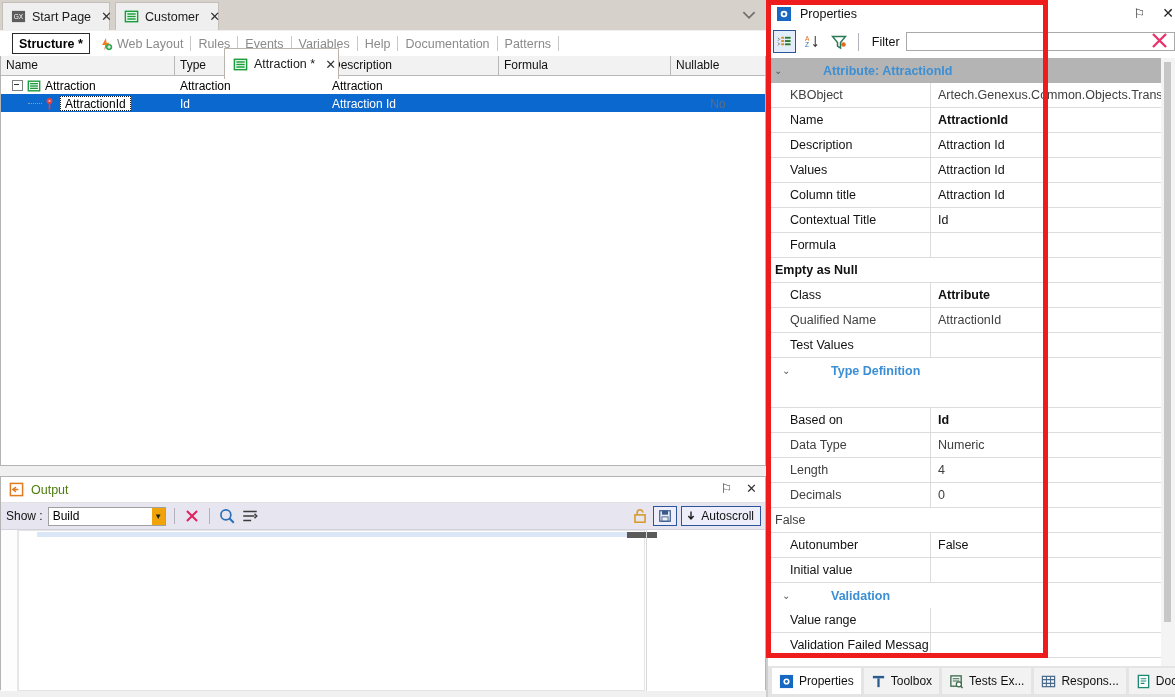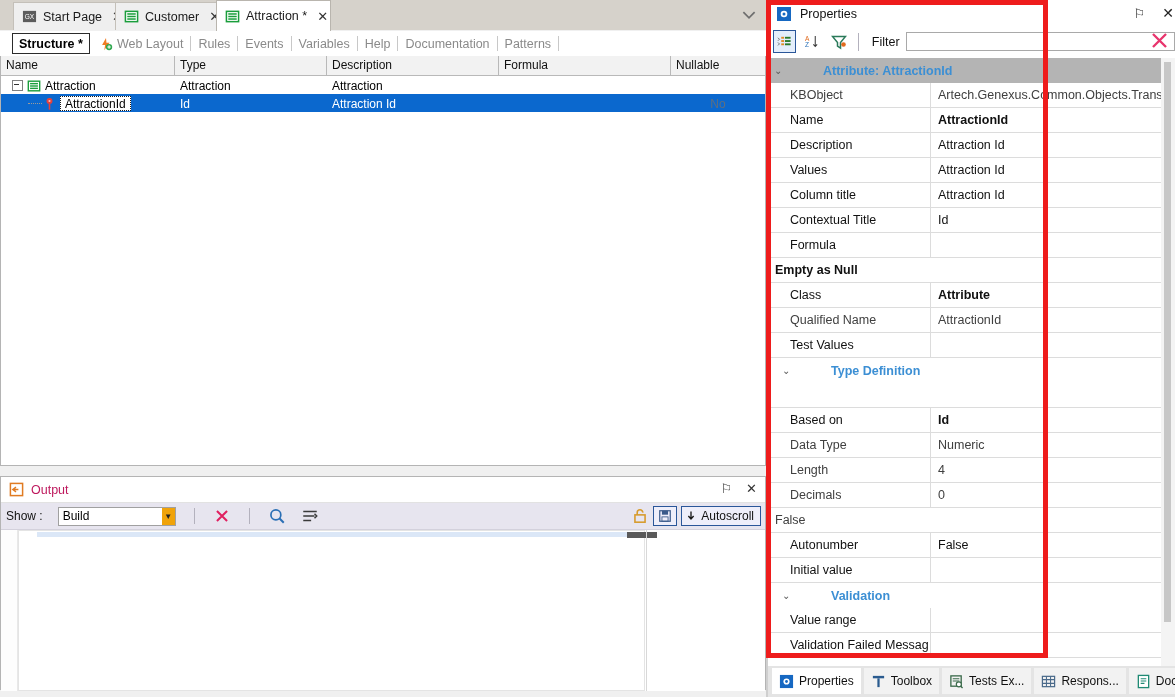--- a/index.html
+++ b/index.html
@@ -120,25 +120,25 @@
   
   .output-panel {
     position: absolute; left: 0; top: 476px; width: 766px; height: 214px;
     background: #ffffff; border: 1px solid #b4b4b4; box-sizing: border-box;
   }
   .output-title {
     height: 25px; background: #ffffff; display: flex; align-items: center;
     padding-left: 8px; gap: 7px; border-bottom: 1px solid #e2e2e2;
     position: relative;
   }
-  .out-title-text { font-size: 12.5px; color: #be185d; }
+  .out-title-text { font-size: 12.5px; color: #4d7c0f; }
   .out-actions { position: absolute; right: 8px; top: 4px; display: flex; gap: 14px; align-items: center; }
   .output-toolbar {
     height: 26px; background: #e7e5ef; display: flex; align-items: center;
-    padding-left: 5px; gap: 15px; position: relative;
+    padding-left: 5px; gap: 5px; position: relative;
     border-bottom: 1px solid #d3d1dc;
   }
   .show-label { font-size: 12px; color: #111; }
   .combo {
     width: 118px; height: 19px; background: #fff; border: 1px solid #a0a0a0;
     display: flex; align-items: center; justify-content: space-between;
     box-sizing: border-box; font-size: 12px; padding-left: 4px;
   }
   .combo-arrow {
     width: 13px; height: 17px; background: #f0a30a; display: flex;
@@ -274,41 +274,41 @@
 </style>
 </head>
 <body>
 
 <div id="root">
 
   <div id="left-pane">
 
     <div class="doc-tabbar">
 
-      <div class="doc-tab" style="left:13px; width:108px;">
+      <div class="doc-tab" style="left:2px; width:108px;">
         <svg class="tab-ico" viewBox="0 0 16 16">
           <rect x="1" y="2" width="14" height="12" fill="#5c5c5c"></rect>
           <text x="8" y="11" font-size="7" fill="#ffffff" text-anchor="middle" font-family="Liberation Sans, sans-serif">GX</text>
         </svg>
         <span class="tab-label">Start Page</span>
         <span class="tab-close">✕</span>
       </div>
 
       <div class="doc-tab" style="left:115px; width:104px;">
         <svg class="tab-ico" viewBox="0 0 16 16">
           <rect x="1.5" y="2.5" width="13" height="11" fill="#ffffff" stroke="#1a9e3c" stroke-width="1.6"></rect>
           <rect x="3.5" y="4.5" width="9" height="1.6" fill="#1a9e3c"></rect>
           <rect x="3.5" y="7.2" width="9" height="1.6" fill="#1a9e3c"></rect>
           <rect x="3.5" y="9.9" width="9" height="1.6" fill="#1a9e3c"></rect>
         </svg>
         <span class="tab-label">Customer</span>
         <span class="tab-close">✕</span>
       </div>
 
-      <div class="doc-tab active" style="left:216px; width:115px;">
+      <div class="doc-tab active" style="left:224px; width:115px;margin-top:48px;">
         <svg class="tab-ico" viewBox="0 0 16 16">
           <rect x="1.5" y="2.5" width="13" height="11" fill="#ffffff" stroke="#1a9e3c" stroke-width="1.6"></rect>
           <rect x="3.5" y="4.5" width="9" height="1.6" fill="#1a9e3c"></rect>
           <rect x="3.5" y="7.2" width="9" height="1.6" fill="#1a9e3c"></rect>
           <rect x="3.5" y="9.9" width="9" height="1.6" fill="#1a9e3c"></rect>
         </svg>
         <span class="tab-label">Attraction *</span>
         <span class="tab-close">✕</span>
       </div>
 

